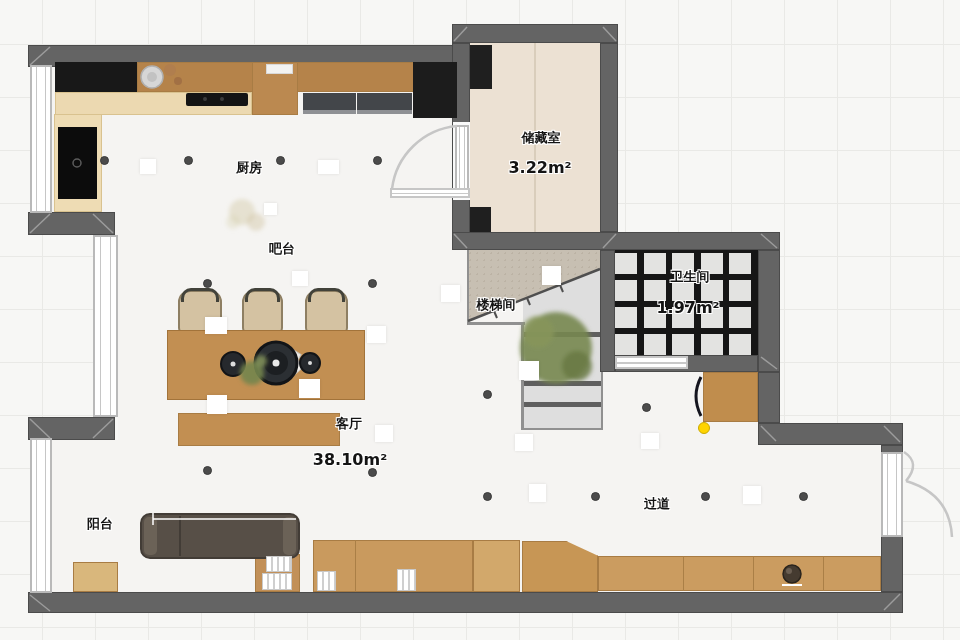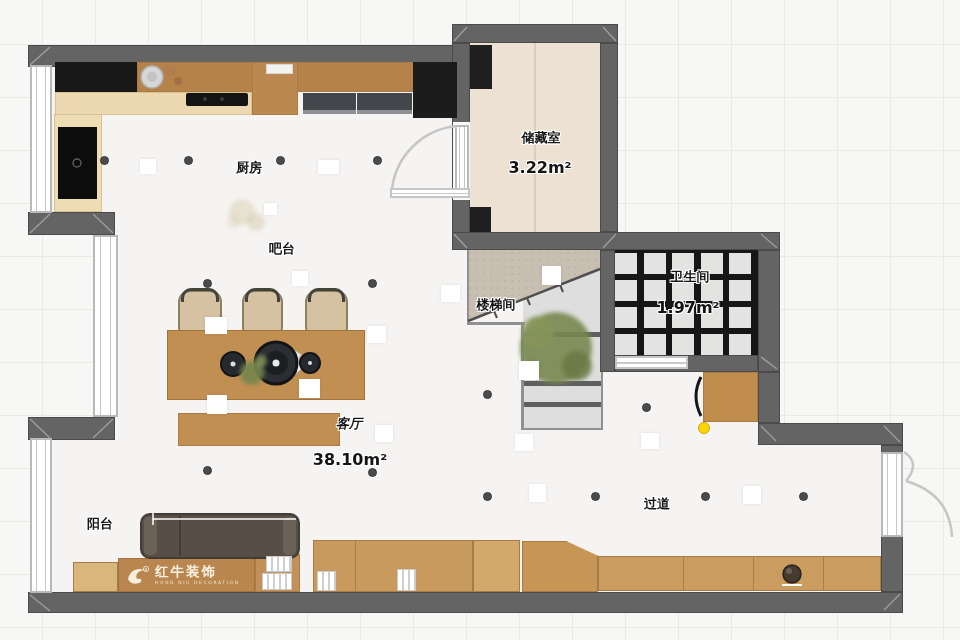--- a/index.html
+++ b/index.html
@@ -106,31 +106,20 @@
   <div class="abs" style="left:470px;top:45px;width:22px;height:44px;background:#1f1f1f;"></div>
   <div class="abs" style="left:470px;top:207px;width:21px;height:25px;background:#1f1f1f;"></div>
 
   <div class="stool" style="left:178px;top:290px;width:44px;height:46px;"></div>
   <div class="stool" style="left:242px;top:290px;width:41px;height:46px;"></div>
   <div class="stool" style="left:305px;top:290px;width:43px;height:46px;"></div>
   <div class="wood" style="left:167px;top:330px;width:198px;height:70px;background:#c28f52;border:1px solid #a2说73a;border:1px solid #a2733a;"></div>
   <div class="wood" style="left:178px;top:413px;width:162px;height:33px;background:#c28f52;"></div>
 
   <div class="wood" style="left:73px;top:562px;width:45px;height:30px;background:#d9b77c;"></div>
-  <div id="watermark">
-    <svg width="24" height="21" viewBox="0 0 24 21">
-      <path d="M2,14 C4,5 12,2 18,5 C12,6 9,9 11,14 C14,13 16,14 15,17 C10,20 4,19 2,14 Z" fill="rgba(255,250,238,.9)"></path>
-      <circle cx="20" cy="4" r="2.6" fill="none" stroke="rgba(255,250,238,.9)" stroke-width="0.8"></circle>
-      <text x="20" y="5.6" font-size="4" text-anchor="middle" fill="rgba(255,250,238,.9)">R</text>
-    </svg>
-    <div class="wm-text">
-      <span class="wm-brand">红牛装饰</span>
-      <span class="wm-sub">HONG NIU DECORATION</span>
-    </div>
-  </div>
   <div class="wood" style="left:255px;top:554px;width:45px;height:38px;background:#c29058;"></div>
   <div class="wood" style="left:313px;top:540px;width:160px;height:52px;background:#c99a5e;"></div>
   <div class="seam" style="left:355px;top:540px;height:52px;"></div>
   <div class="wood" style="left:473px;top:540px;width:47px;height:52px;background:#d2a86b;"></div>
   <div class="wood" style="left:522px;top:541px;width:76px;height:51px;background:#c79655;clip-path:polygon(0 0,58% 0,100% 29%,100% 100%,0 100%);"></div>
   <div class="wood" style="left:598px;top:556px;width:283px;height:35px;background:#cb9c60;"></div>
   <div class="seam" style="left:683px;top:556px;height:35px;"></div>
   <div class="seam" style="left:753px;top:556px;height:35px;"></div>
   <div class="seam" style="left:823px;top:556px;height:35px;"></div>
 
@@ -258,17 +247,17 @@
     <div class="vent" style="left: 529px; top: 484px; width: 17px; height: 18px;"></div>
     <div class="vent" style="left: 743px; top: 486px; width: 18px; height: 18px;"></div>
     <div class="vent" style="left: 441px; top: 285px; width: 19px; height: 17px;"></div>
     <div class="room-label" style="left:249px;top:168px;text-align:center;">厨房</div>
     <div class="room-label" style="left:282px;top:249px;">吧台</div>
     <div class="room-label" style="left:541px;top:138px;">储藏室</div>
     <div class="area-label" style="left:540px;top:167px;">3.22m²</div>
     <div class="room-label" style="left:496px;top:305px;">楼梯间</div>
     <div class="room-label" style="left:690px;top:277px;">卫生间</div>
     <div class="area-label" style="left:688px;top:307px;">1.97m²</div>
-    <div class="room-label" style="left:349px;top:424px;font-style:italic;">客厅</div>
+    <div class="room-label" style="left:349px;top:424px;">客厅</div>
     <div class="area-label" style="left:350px;top:459px;">38.10m²</div>
     <div class="room-label" style="left:100px;top:524px;">阳台</div>
     <div class="room-label" style="left:657px;top:504px;">过道</div>
   </div>
 
 </body></html>

